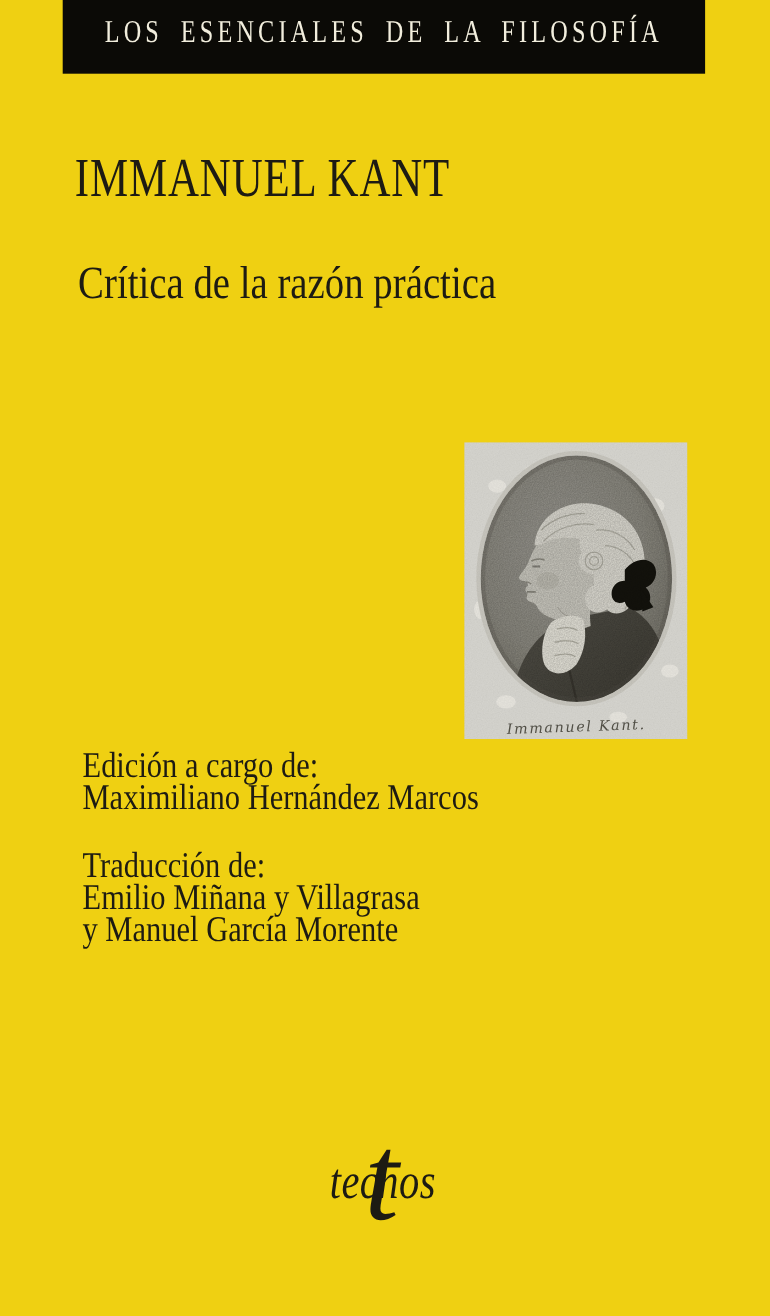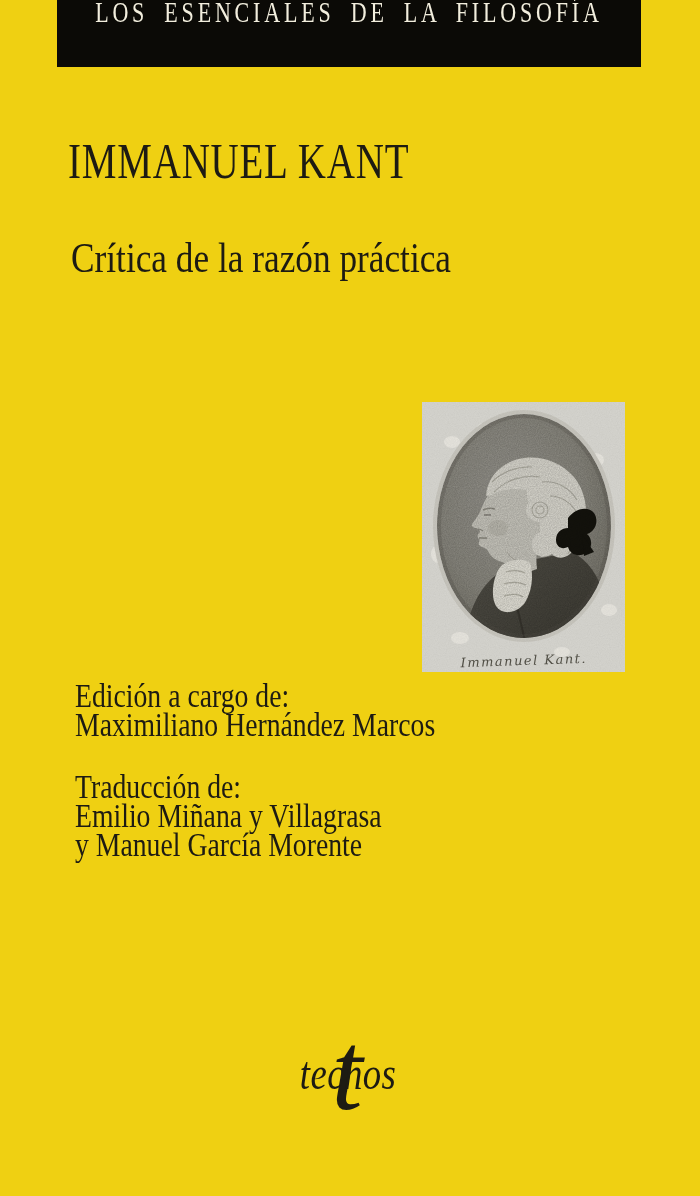--- a/index.html
+++ b/index.html
@@ -9,21 +9,21 @@
   }
   .cover {
     position:relative; width:700px; height:1196px; overflow:hidden;
     background:var(--cover_yellow,#efd012);
     color:var(--ink,#1d1b13);
   }
   
   .banner {
     position:absolute; left:57px; top:0; width:584px; height:67px;
     background:var(--banner_black,#0b0a06);
-    display:flex; justify-content:center;
+    display:flex; align-items:center; justify-content:center;
   }
   .banner-text {
     position:relative; top:-4px;
     font-size:29px; font-weight:normal;
     letter-spacing:5px; word-spacing:9px; white-space:nowrap;
     color:var(--banner_text,#f2eedd);
     transform:scaleX(0.76); transform-origin:center;
   }
   .author {
     position:absolute; left:68px; top:136px; margin:0;

